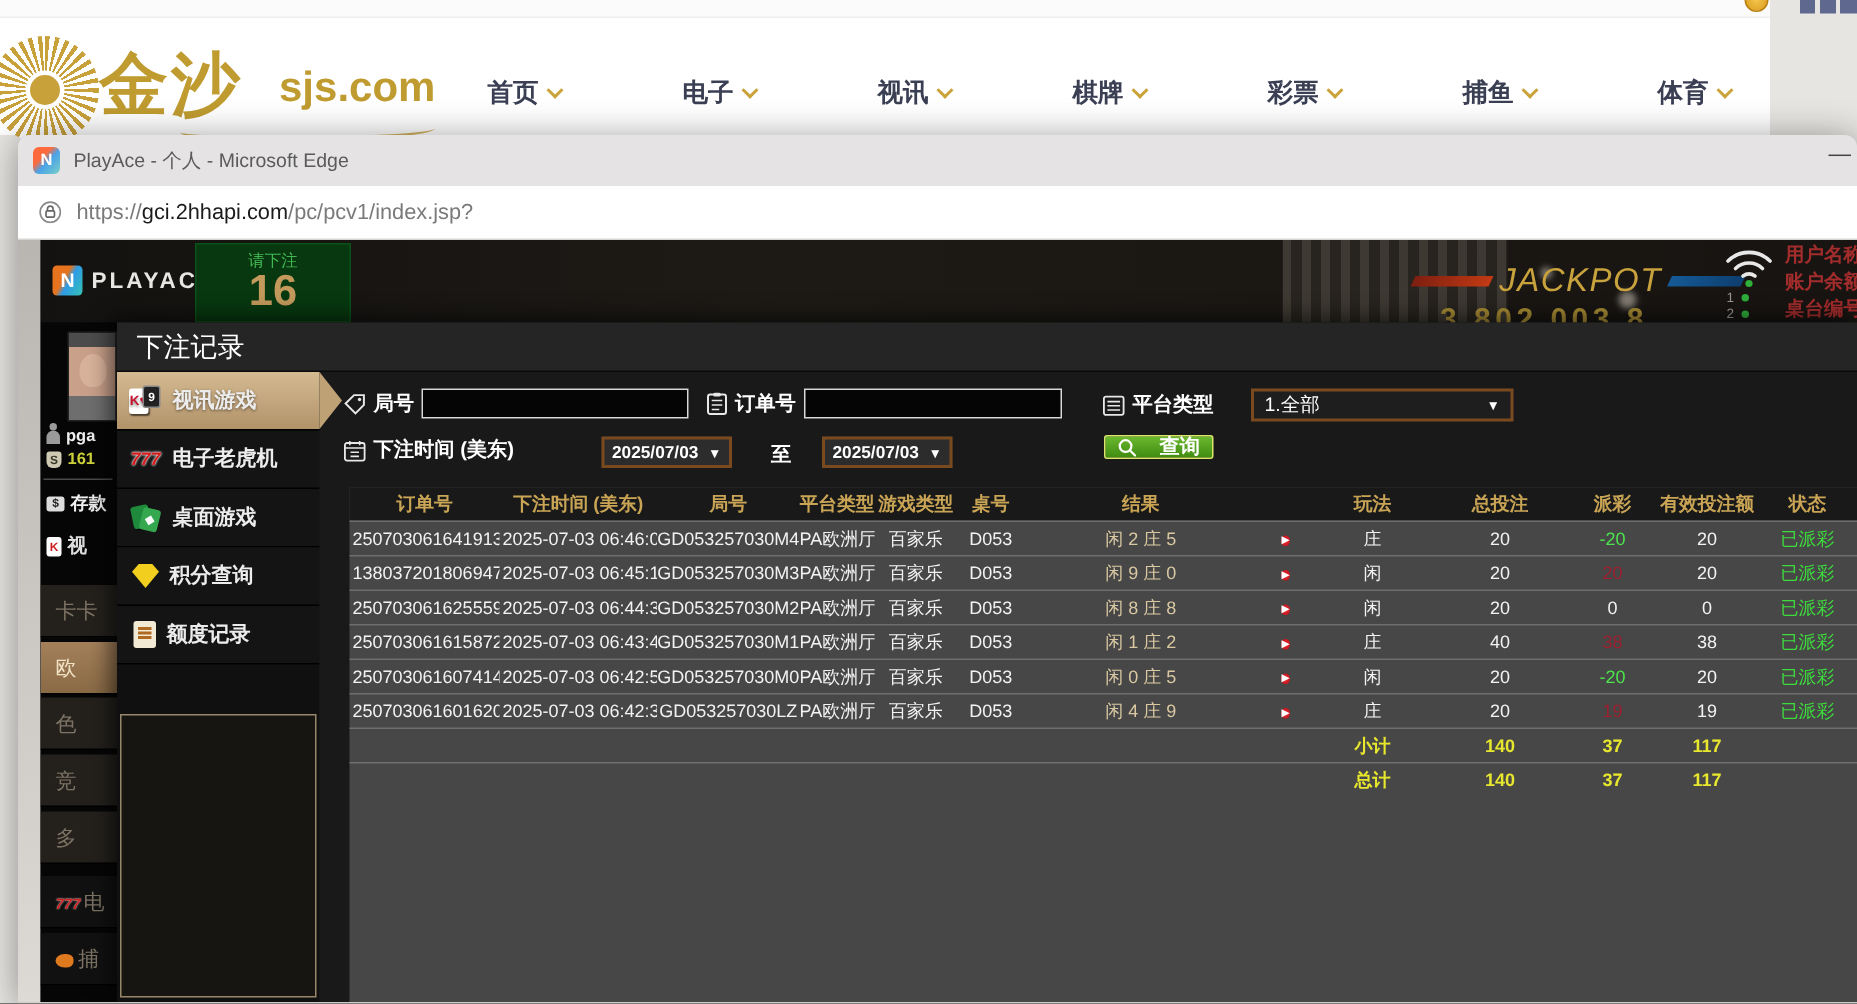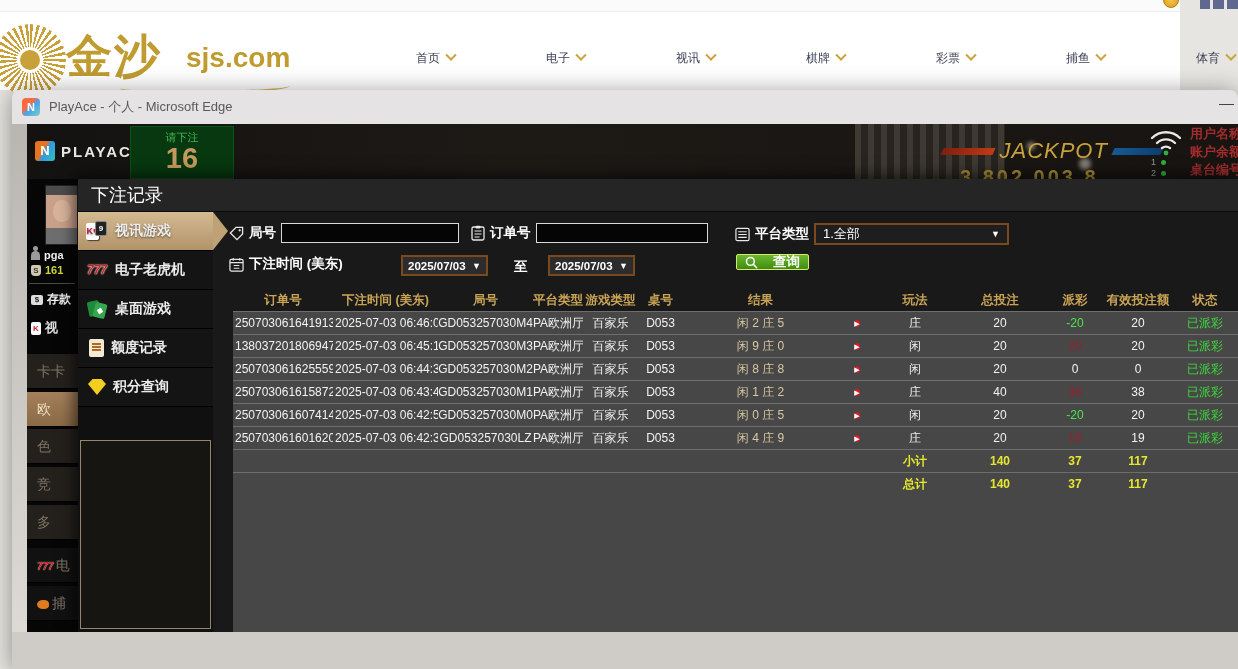--- a/index.html
+++ b/index.html
@@ -11,21 +11,21 @@
   .top-strip { position:absolute; left:0; top:0; width:100%; height:12px; background:#fbfbfb; border-bottom:1px solid #efefef; }
   .coin-frag { position:absolute; left:1163px; top:-8px; width:16px; height:16px; border-radius:50%; background:radial-gradient(#f3c54d,#d99a1d); border:1px solid #b97f10; }
   .blue-frag { position:absolute; left:1200px; top:0; width:38px; height:9px; background:linear-gradient(90deg,#3d4a7a 0 10px,transparent 10px 13px,#3d4a7a 13px 24px,transparent 24px 27px,#3d4a7a 27px); opacity:.8; }
   .sun-logo { position:absolute; left:-6px; top:24px; width:72px; height:72px; border-radius:50%;
     background:repeating-conic-gradient(#c9a13b 0 5deg, #fff 5deg 11deg); }
   .sun-logo:after { content:''; position:absolute; left:26px; top:26px; width:20px; height:20px; border-radius:50%; background:#c9a13b; box-shadow:0 0 0 3px #fff; }
   .logo-cn { position:absolute; left:66px; top:26px; font-size:46px; font-weight:bold; color:#bf9b30; letter-spacing:2px; }
   .logo-en { position:absolute; left:186px; top:42px; font-size:28px; font-weight:bold; color:#bf9b30; }
   .logo-swoosh { position:absolute; left:120px; top:80px; width:170px; height:14px; border-bottom:3px solid #c9a13b; border-radius:0 0 60% 40%; opacity:.8; }
   .main-nav { position:absolute; left:325px; top:50px; display:flex; }
-  .nav-item { width:130px; text-align:right; font-size:12px; color:#3b3f54; cursor:pointer; }
+  .nav-item { width:130px; text-align:left; font-size:17px; color:#3b3f54; cursor:pointer;font-weight:bold; }
   .chev { display:inline-block; width:8px; height:8px; border-right:2px solid #caa33a; border-bottom:2px solid #caa33a; transform:rotate(45deg) translate(-2px,-2px); margin-left:7px; }
 
   
   .edge-win { position:absolute; left:12px; top:90px; width:1226px; height:579px; border-radius:8px 8px 0 0; overflow:hidden; box-shadow:0 2px 24px rgba(0,0,0,.4); background:#cfccc8; }
   .titlebar { position:relative; height:34px; background:#e5e3e4; display:flex; align-items:center; padding-left:10px; }
   .favicon { width:18px; height:18px; border-radius:4px; background:linear-gradient(135deg,#ff6a3d 0 35%,#4aa3e8 55%,#7ad0c8); color:#fff; font-size:11px; font-weight:bold; text-align:center; line-height:18px; margin-right:9px; }
   .win-title { font-size:13px; color:#5a5a5a; }
   .win-min { position:absolute; right:4px; top:4px; font-size:15px; color:#444; }
   .urlbar { position:relative; height:36px; background:#fff; border-bottom:1px solid #d8d6d3; display:flex; align-items:center; padding-left:14px; }
   .lock-ic { width:15px; height:15px; margin-right:10px; }
@@ -93,21 +93,21 @@
   .ic-gem { width:18px; height:16px; background:#f2cf1f; clip-path:polygon(25% 0,75% 0,100% 32%,50% 100%,0 32%); margin-left:2px; }
   .ic-doc { width:15px; height:18px; background:#f3ead6; border-radius:2px; position:relative; margin-left:3px; }
   .ic-doc:before { content:''; position:absolute; left:3px; top:4px; width:9px; height:1.5px; background:#b06a22; box-shadow:0 3px 0 #b06a22, 0 6px 0 #b06a22; }
 
   .m-content { position:absolute; left:135px; top:33px; right:0; bottom:0; background:#191919; }
   .filters { position:relative; height:77px; }
   .f-item { position:absolute; display:flex; align-items:center; gap:5px; }
   .f-label { color:#fff; font-size:13.5px; font-weight:bold; white-space:nowrap; }
   .f-input { background:#050505; border:1px solid #d9d9d9; height:20px; color:#eee; font-size:12px; padding:0 4px; }
   .f-select { display:flex; align-items:center; justify-content:space-between; background:#1e1e1e; border:2px solid #7a4a1f; color:#fff; cursor:pointer; }
-  .plat-select { width:195px; height:22px; font-size:13px; padding:0 7px; }
+  .plat-select { width:175px; height:22px; font-size:13px; padding:0 7px;margin-left:20px; }
   .date-select { width:87px; height:21px; font-size:11.5px; font-weight:bold; padding:0 5px; background:#2c2c2c; }
   .caret { font-size:9px; color:#fff; }
   .to-label { color:#fff; font-size:13.5px; font-weight:bold; }
   .search-btn { position:absolute; display:flex; align-items:center; gap:15px; height:16px; padding:0 8px; background:linear-gradient(180deg,#6cb82e,#3f8c12); border:1px solid #d9e86a; border-radius:2px; color:#fff; font-size:13.5px; font-weight:bold; cursor:pointer; }
 
   .tablewrap { position:absolute; left:20px; top:77px; right:0; bottom:0; background:#474747; }
   .trow { display:grid; grid-template-columns:100px 105px 95px 50px 55px 45px 155px 38px 78px 92px 58px 68px 66px; align-items:center; height:23px; border-top:1px solid #6e6e6e; color:#f2f2f2; font-size:12px; }
   .trow.head { height:22px; background:#191919; border-top:none; color:#c9a455; font-weight:bold; font-size:12.5px; }
   .trow > div { text-align:center; white-space:nowrap; overflow:hidden; }
   .trow > .al { text-align:left; padding-left:2px; }
@@ -146,20 +146,28 @@
       <div class="nav-item"><span>体育</span><span class="chev"></span></div>
     </div>
   </div>
 
   <div class="edge-win">
     <div class="titlebar">
       <div class="favicon">N</div>
       <span class="win-title">PlayAce - 个人 - Microsoft Edge</span>
       <span class="win-min">—</span>
     </div>
+    <div class="urlbar">
+      <svg class="lock-ic" viewBox="0 0 16 16">
+        <circle cx="8" cy="8" r="7.2" fill="none" stroke="#8a8a8a" stroke-width="1.2"></circle>
+        <rect x="5" y="7" width="6" height="4.5" rx="1" fill="none" stroke="#666" stroke-width="1.2"></rect>
+        <path d="M6 7 V5.6 a2 2 0 0 1 4 0 V7" fill="none" stroke="#666" stroke-width="1.2"></path>
+      </svg>
+      <span class="url-text"><span>https://</span><span class="host">gci.2hhapi.com</span><span>/pc/pcv1/index.jsp?</span></span>
+    </div>
 
     <div class="win-content">
       <div class="casino">
 
         <div class="video-head">
           <div class="blinds"></div>
           <div class="glow-dot" style="left:1000px; top:18px; width:8px; height:8px;"></div>
           <div class="glow-dot" style="left:1052px; top:34px; width:12px; height:12px;"></div>
           <div class="playace-logo">
             <div class="pa-icon">N</div>
@@ -240,26 +248,26 @@
               <span>电子老虎机</span>
             </div>
             <div class="menu-item">
               <span class="ic-table">
                   <span class="d1"></span>
                   <span class="d2">◆</span>
                 </span>
               <span>桌面游戏</span>
             </div>
             <div class="menu-item">
+              <span class="ic-gem"></span>
+              <span>积分查询</span>
+            </div>
+            <div class="menu-item">
               <span class="ic-doc"></span>
               <span>额度记录</span>
-            </div>
-            <div class="menu-item">
-              <span class="ic-gem"></span>
-              <span>积分查询</span>
             </div>
             <div class="menu-panel"></div>
           </div>
 
           <div class="m-content">
             <div class="filters">
 
               <div class="f-item" style="left:16px; top:11px;">
                 <svg width="15" height="15" viewBox="0 0 16 16">
                     <path d="M1.5 7.5 L7.5 1.5 H14.5 V8.5 L8.5 14.5 Z" fill="none" stroke="#e8e8e8" stroke-width="1.4"></path>

